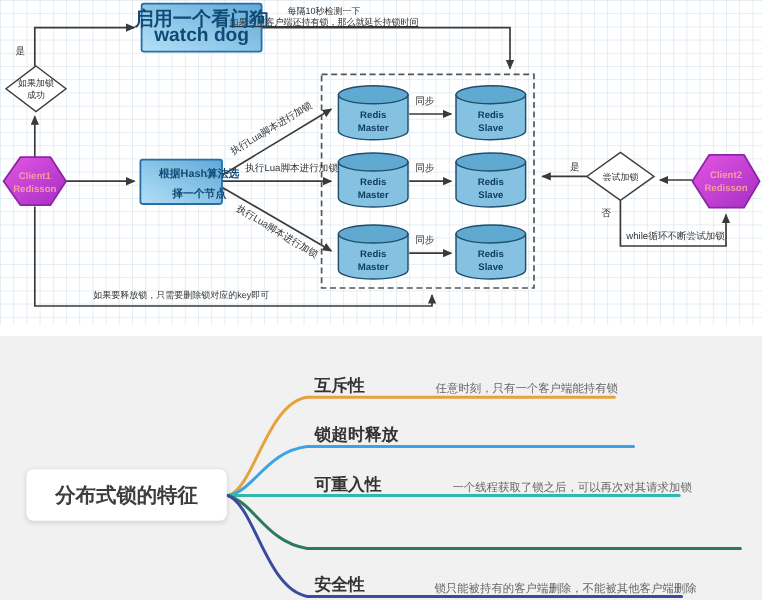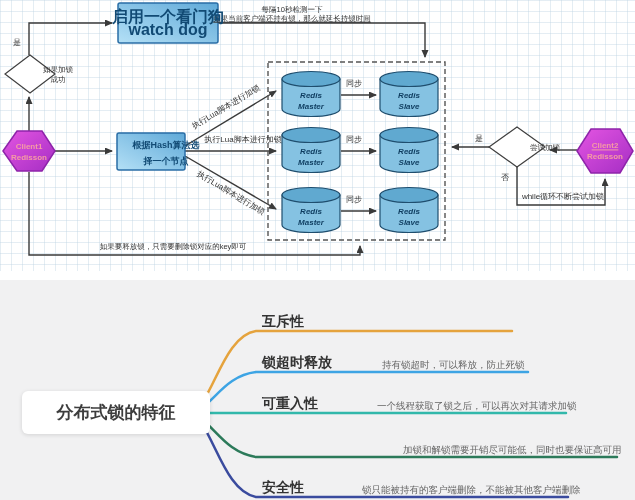--- a/index.html
+++ b/index.html
@@ -5,33 +5,33 @@
   html,body{margin:0;padding:0;}
   body{width:635px;height:500px;position:relative;background:#ffffff;font-family:"Liberation Sans",sans-serif;overflow:hidden;}
   
   #flow{position:absolute;left:0;top:0;width:635px;height:271px;
         background-color:#ffffff;
         background-image:linear-gradient(to right,rgba(188,210,226,.40) 1px,transparent 1px),
                          linear-gradient(to bottom,rgba(188,210,226,.40) 1px,transparent 1px);
         background-size:11px 11px;}
   #flow svg{position:absolute;left:0;top:0;}
   .t{position:absolute;white-space:nowrap;transform:translate(-50%,-50%);line-height:1.15;}
-  .note{font-size:7.5px;color:#333;padding-left:44px;}
+  .note{font-size:7.5px;color:#333;}
   .boxtxt{font-size:16px;font-weight:bold;color:#114a74;}
   .hashtxt{font-size:9px;font-weight:bold;color:#114a74;padding-left:30px;}
-  .dia{font-size:7.5px;color:#333;margin-left:28px;}
+  .dia{font-size:7.5px;color:#333;}
   .hextxt{font-size:8px;font-weight:bold;color:#f59ba4;}
-  .cyltxt{font-size:8px;font-weight:bold;color:#0e3c5f;font-style:italic;}
+  .cyltxt{font-size:8px;font-weight:bold;color:#0e3c5f;}
   .small{font-size:8px;color:#333;}
   .rotup{transform:translate(-50%,-50%) rotate(-31deg);}
   .rotdn{transform:translate(-50%,-50%) rotate(31deg);}
   
   #mind{position:absolute;left:0;top:280px;width:635px;height:220px;background:#f1f1f2;}
   #mind svg{position:absolute;left:0;top:0;}
-  #root-node{position:absolute;left:22px;top:111px;width:188px;height:43px;background:#ffffff;
+  #root-node{position:absolute;left:22px;top:111px;width:167px;height:43px;background:#ffffff;
              border-radius:6px;box-shadow:0 1px 4px rgba(0,0,0,.13);
              display:flex;align-items:center;justify-content:center;
              font-size:17px;font-weight:600;color:#3d3d3d;}
   .blabel{position:absolute;white-space:nowrap;font-size:14px;font-weight:bold;color:#333;}
   .bdesc{position:absolute;white-space:nowrap;font-size:9.5px;color:#666;}
 </style>
 </head>
 <body>
 
 <div id="flow">
@@ -133,21 +133,21 @@
   <div class="t cyltxt" style="left:409px;top:107px;">Slave</div>
   <div class="t cyltxt" style="left:409px;top:152px;">Redis</div>
   <div class="t cyltxt" style="left:409px;top:163px;">Slave</div>
   <div class="t cyltxt" style="left:409px;top:212px;">Redis</div>
   <div class="t cyltxt" style="left:409px;top:223px;">Slave</div>
 
   <div class="t dia" style="left:517px;top:148px;">尝试加锁</div>
   <div class="t small" style="left:479px;top:139px;">是</div>
   <div class="t small" style="left:505px;top:178px;">否</div>
 
-  <div class="t hextxt" style="left:605px;top:146px;text-decoration:underline;">Client2</div>
+  <div class="t hextxt" style="left:605px;top:146px;">Client2</div>
   <div class="t hextxt" style="left:605px;top:157px;">Redisson</div>
 
   <div class="t small" style="left:563px;top:197px;">while循环不断尝试加锁</div>
   <div class="t note" style="left:151px;top:247px;">如果要释放锁，只需要删除锁对应的key即可</div>
 </div>
 
 <div id="mind">
   <svg width="635" height="220" viewBox="0 0 635 220">
     <g fill="none" stroke-width="2.5" stroke-linecap="round">
       <path d="M190,133 C212,127 222,56 256,51 H512" stroke="#e5a33d"></path>
@@ -156,24 +156,23 @@
       <path d="M190,133 C212,139 222,172 256,177 H617" stroke="#2c7a5a"></path>
       <path d="M190,133 C212,141 222,211 256,217 H568" stroke="#3a4b9e"></path>
     </g>
   </svg>
 
   <div id="root-node">
     <span>分布式锁的特征</span>
   </div>
 
   <div class="blabel" style="left:262px;top:33px;">互斥性</div>
+  <div class="bdesc" style="left:363px;top:38px;">任意时刻，只有一个客户端能持有锁</div>
 
   <div class="blabel" style="left:262px;top:74px;">锁超时释放</div>
-  <div class="bdesc" style="left:382px;top:79px;">持有锁超时，可以释放，防止死锁</div>
 
   <div class="blabel" style="left:262px;top:115px;font-family:Liberation Mono, monospace;">可重入性</div>
   <div class="bdesc" style="left:377px;top:120px;">一个线程获取了锁之后，可以再次对其请求加锁</div>
 
-  <div class="bdesc" style="left:403px;top:164px;">加锁和解锁需要开销尽可能低，同时也要保证高可用</div>
 
   <div class="blabel" style="left:262px;top:199px;">安全性</div>
   <div class="bdesc" style="left:362px;top:204px;">锁只能被持有的客户端删除，不能被其他客户端删除</div>
 </div>
 
 </body></html>

